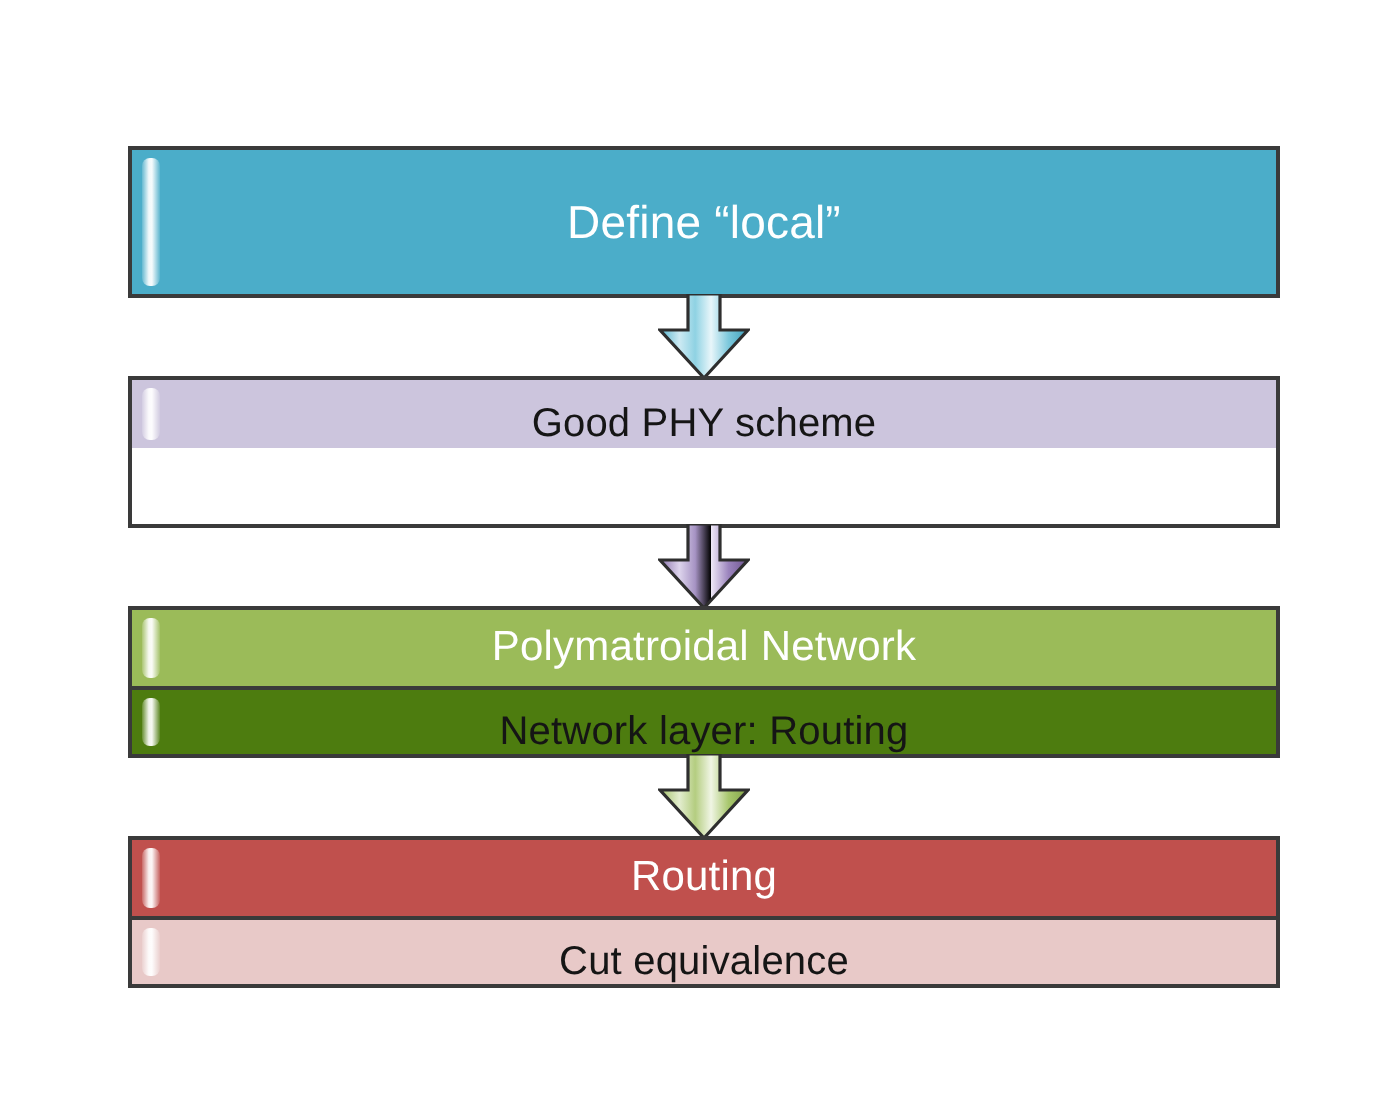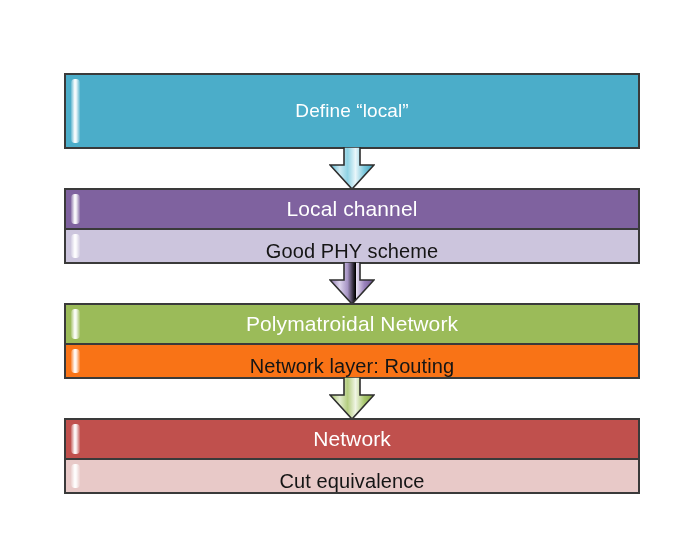--- a/index.html
+++ b/index.html
@@ -78,29 +78,29 @@
   .band.body .band-label {
     color: #151515;
     font-size: 20px;
     font-weight: 400;
     margin-top: 10px;
   }
 
   
   #box-define       { top: 73px;  height: 76px; }
   #box-define .head { height: 72px; background: #4badc9; }
-  #box-define .head .band-label { font-size: 19px; }
+  #box-define .head .band-label { font-size: 23px; }
 
   #box-local        { top: 188px; height: 76px; }
   #box-local .head  { height: 38px; background: #7f629f; }
   #box-local .body  { height: 34px; background: #ccc5dd; }
 
   #box-poly         { top: 303px; height: 76px; }
   #box-poly .head   { height: 38px; background: #9bbb59; text-align: right; }
-  #box-poly .body   { height: 34px; background: #f97316; }
+  #box-poly .body   { height: 34px; background: #4d7c0f; }
 
   #box-analysis         { top: 418px; height: 76px; }
   #box-analysis .head   { height: 38px; background: #c0504d; }
   #box-analysis .body   { height: 34px; background: #e8c9c8; }
 
   
   .flow-arrow {
     position: absolute;
     left: 329px;
     width: 46px;
@@ -132,23 +132,20 @@
           <stop offset="58%" stop-color="#e8f6fa"></stop>
           <stop offset="78%" stop-color="#7cc8dc"></stop>
           <stop offset="100%" stop-color="#3f9fba"></stop>
         </linearGradient>
       </defs>
       <polygon points="15,0 31,0 31,18 45,18 23,42 1,18 15,18" fill="url(#gradTeal)" stroke="#2e2e2e" stroke-width="1.6" stroke-linejoin="miter"></polygon>
     </svg>
   </div>
 
   <div class="flow-box" id="box-local">
-    <div class="band head">
-      <span class="band-label">Local channel</span>
-    </div>
     <div class="band body">
       <span class="band-label">Good PHY scheme</span>
     </div>
   </div>
 
   <div class="flow-arrow" id="arrow-2">
     <svg viewBox="0 0 46 44" xmlns="http://www.w3.org/2000/svg">
       <defs>
         <linearGradient id="gradPurple" x1="0" y1="0" x2="1" y2="0">
           <stop offset="0%" stop-color="#8a72ac"></stop>
@@ -184,20 +181,20 @@
           <stop offset="78%" stop-color="#a8c76d"></stop>
           <stop offset="100%" stop-color="#83a347"></stop>
         </linearGradient>
       </defs>
       <polygon points="15,0 31,0 31,18 45,18 23,42 1,18 15,18" fill="url(#gradGreen)" stroke="#2e2e2e" stroke-width="1.6" stroke-linejoin="miter"></polygon>
     </svg>
   </div>
 
   <div class="flow-box" id="box-analysis">
     <div class="band head">
-      <span class="band-label">Network</span>
+      <span class="band-label">Routing</span>
     </div>
     <div class="band body">
       <span class="band-label">Cut equivalence</span>
     </div>
   </div>
 
 </div>
 
 </body></html>

